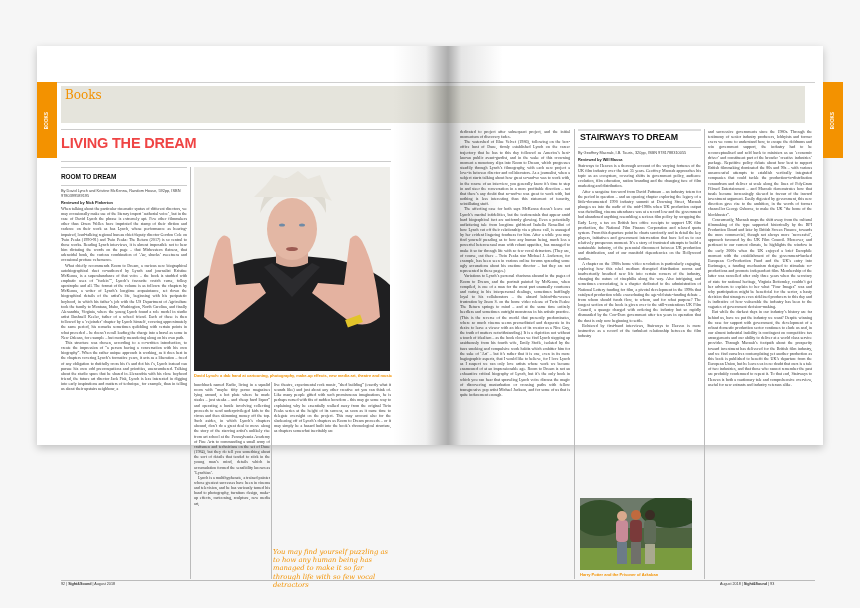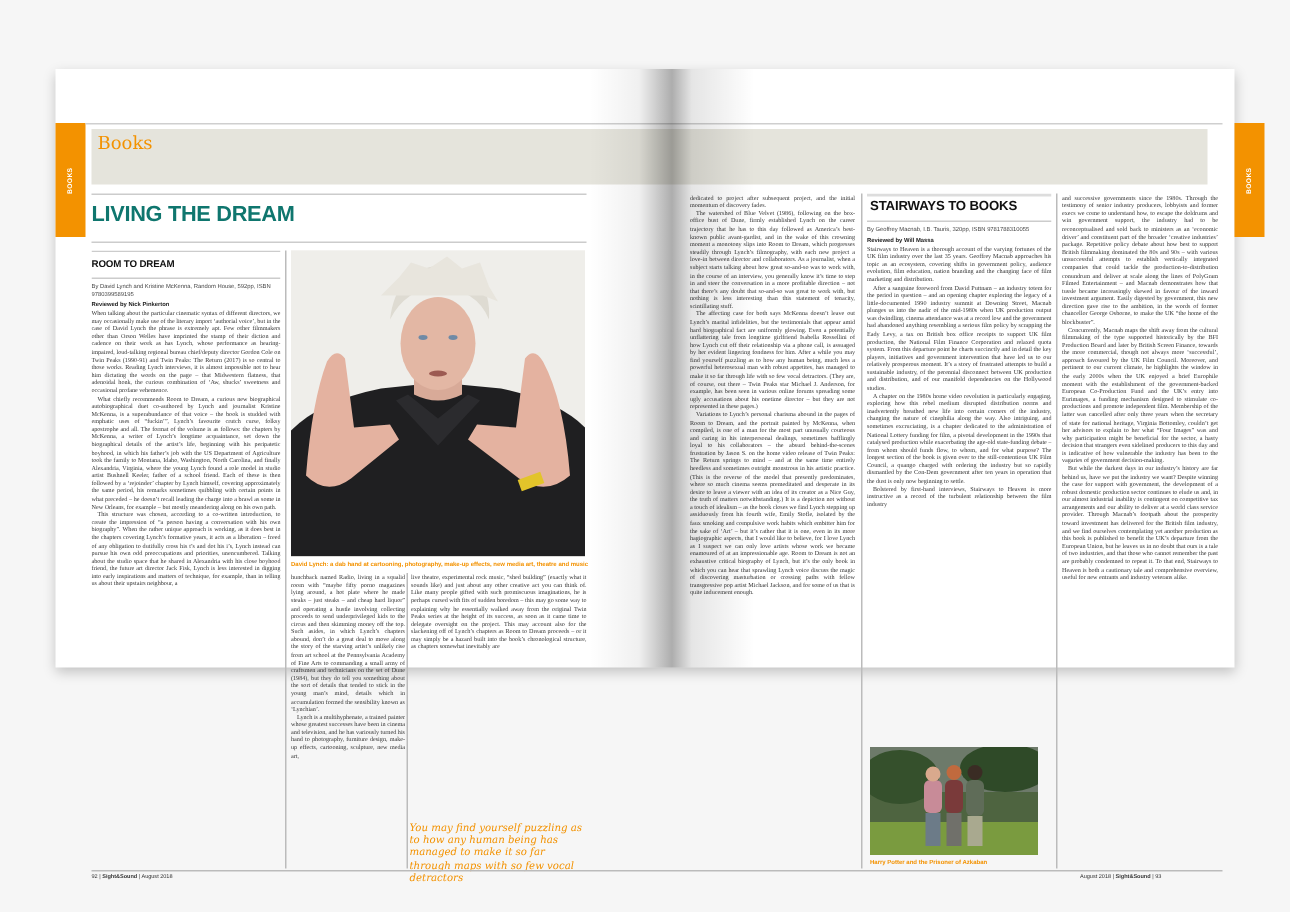--- a/index.html
+++ b/index.html
@@ -45,21 +45,21 @@
     font-family: "DejaVu Serif", serif; font-size: 12px; color: #f39200;
   }
 
   .headline-box {
     position: absolute; left: 24px; top: 83px; width: 330px; height: 33px;
     border-top: 1px solid #ccc; border-bottom: 1px solid #ccc;
   }
   .headline {
     position: absolute; left: 0; top: 5px;
     font-family: "Liberation Sans", sans-serif; font-weight: bold; font-size: 14.5px;
-    color: #0f766e; letter-spacing: -0.2px;
+    color: #ef4444; letter-spacing: -0.2px;
   }
 
   .col { position: absolute; font-size: 4.1px; line-height: 5.15px; color: #333; text-align: justify; overflow: hidden; }
   .col p { margin: 0; text-indent: 4px; }
   .col p.first { text-indent: 0; }
 
   .sub-head {
     font-family: "Liberation Sans", sans-serif; font-weight: bold; font-size: 6.5px; color: #111;
     padding: 6px 0 6px 0; border-top: 1px solid #ccc; border-bottom: 1px solid #ccc; margin-bottom: 2px;
     letter-spacing: -0.1px;
@@ -152,21 +152,21 @@
       <p class="first">hunchback named Radio, living in a squalid room with “maybe fifty porno magazines lying around, a hot plate where he made steaks – just steaks – and cheap hard liquor” and operating a hustle involving collecting proceeds to send underprivileged kids to the circus and then skimming money off the top. Such asides, in which Lynch’s chapters abound, don’t do a great deal to move along the story of the starving artist’s unlikely rise from art school at the Pennsylvania Academy of Fine Arts to commanding a small army of craftsmen and technicians on the set of Dune (1984), but they do tell you something about the sort of details that tended to stick in the young man’s mind, details which in accumulation formed the sensibility known as ‘Lynchian’.</p>
       <p>Lynch is a multihyphenate, a trained painter whose greatest successes have been in cinema and television, and he has variously turned his hand to photography, furniture design, make-up effects, cartooning, sculpture, new media art,</p>
     </div>
 
     <div class="vrule" style="left:234px; top:336px; height:197px;"></div>
 
     <div class="col" style="left:237px; top:336px; width:117px; height:164px;">
       <p class="first">live theatre, experimental rock music, “shed building” (exactly what it sounds like) and just about any other creative act you can think of. Like many people gifted with such promiscuous imaginations, he is perhaps cursed with fits of sudden boredom – this may go some way to explaining why he essentially walked away from the original Twin Peaks series at the height of its success, as soon as it came time to delegate oversight on the project. This may account also for the slackening off of Lynch’s chapters as Room to Dream proceeds – or it may simply be a hazard built into the book’s chronological structure, as chapters somewhat inevitably are</p>
     </div>
 
-    <div class="pull-quote">You may find yourself puzzling as to how any human being has managed to make it so far through maps with so few vocal detractors</div>
+    <div class="pull-quote">You may find yourself puzzling as to how any human being has managed to make it so far through life with so few vocal detractors</div>
 
     <div class="bottom-rule"></div>
     <div class="folio" style="left:24px;">
       <span>92</span> | <b>Sight&amp;Sound</b> | <span>August 2018</span>
     </div>
   </div>
 
   <div class="page right">
     <div class="top-rule"></div>
     <div class="section-band"></div>
@@ -177,21 +177,21 @@
     <div class="col" style="left:30px; top:83px; width:110px; height:450px;">
       <p class="first">dedicated to project after subsequent project, and the initial momentum of discovery fades.</p>
       <p>The watershed of Blue Velvet (1986), following on the box-office bust of Dune, firmly established Lynch on the career trajectory that he has to this day followed as America’s best-known public avant-gardist, and in the wake of this crowning moment a monotony slips into Room to Dream, which progresses steadily through Lynch’s filmography, with each new project a love-in between director and collaborators. As a journalist, when a subject starts talking about how great so-and-so was to work with, in the course of an interview, you generally know it’s time to step in and steer the conversation in a more profitable direction – not that there’s any doubt that so-and-so was great to work with, but nothing is less interesting than this statement of tenacity, scintillating stuff.</p>
       <p>The affecting case for both says McKenna doesn’t leave out Lynch’s marital infidelities, but the testimonials that appear amid hard biographical fact are uniformly glowing. Even a potentially unflattering tale from longtime girlfriend Isabella Rossellini of how Lynch cut off their relationship via a phone call, is assuaged by her evident lingering fondness for him. After a while you may find yourself puzzling as to how any human being, much less a powerful heterosexual man with robust appetites, has managed to make it so far through life with so few vocal detractors. (They are, of course, out there – Twin Peaks star Michael J. Anderson, for example, has been seen in various online forums spreading some ugly accusations about his onetime director – but they are not represented in these pages.)</p>
       <p>Variations to Lynch’s personal charisma abound in the pages of Room to Dream, and the portrait painted by McKenna, when compiled, is one of a man for the most part unusually courteous and caring in his interpersonal dealings, sometimes bafflingly loyal to his collaborators – the absurd behind-the-scenes frustration by Jason S. on the home video release of Twin Peaks: The Return springs to mind – and at the same time entirely heedless and sometimes outright monstrous in his artistic practice. (This is the reverse of the model that presently predominates, where so much cinema seems premeditated and desperate in its desire to leave a viewer with an idea of its creator as a Nice Guy, the truth of matters notwithstanding.) It is a depiction not without a touch of idealism – as the book closes we find Lynch stepping up assiduously from his fourth wife, Emily Stofle, isolated by the faux smoking and compulsive work habits which embitter him for the sake of ‘Art’ – but it’s rather that it is one, even in its more hagiographic aspects, that I would like to believe, for I love Lynch as I suspect we can only love artists whose work we became enamoured of at an impressionable age. Room to Dream is not an exhaustive critical biography of Lynch, but it’s the only book in which you can hear that sprawling Lynch voice discuss the magic of discovering masturbation or crossing paths with fellow transgressive pop artist Michael Jackson, and for some of us that is quite inducement enough.</p>
     </div>
 
     <div class="vrule" style="left:144px; top:83px; height:450px;"></div>
 
     <div class="col" style="left:148px; top:83px; width:123px; height:366px;">
-      <div class="sub-head large">STAIRWAYS TO BOOKS</div>
+      <div class="sub-head large">STAIRWAYS TO DREAM</div>
       <div class="byline">By Geoffrey Macnab, I.B. Tauris, 320pp, ISBN 9781788310055</div>
       <div class="reviewer">Reviewed by Will Massa</div>
       <p class="first">Stairways to Heaven is a thorough account of the varying fortunes of the UK film industry over the last 35 years. Geoffrey Macnab approaches his topic as an ecosystem, covering shifts in government policy, audience evolution, film education, nation branding and the changing face of film marketing and distribution.</p>
       <p>After a sanguine foreword from David Puttnam – an industry totem for the period in question – and an opening chapter exploring the legacy of a little-documented 1990 industry summit at Downing Street, Macnab plunges us into the nadir of the mid-1980s when UK production output was dwindling, cinema attendance was at a record low and the government had abandoned anything resembling a serious film policy by scrapping the Eady Levy, a tax on British box office receipts to support UK film production, the National Film Finance Corporation and relaxed quota system. From this departure point he charts succinctly and in detail the key players, initiatives and government intervention that have led us to our relatively prosperous moment. It’s a story of frustrated attempts to build a sustainable industry, of the perennial disconnect between UK production and distribution, and of our manifold dependencies on the Hollywood studios.</p>
       <p>A chapter on the 1980s home video revolution is particularly engaging, exploring how this rebel medium disrupted distribution norms and inadvertently breathed new life into certain corners of the industry, changing the nature of cinephilia along the way. Also intriguing, and sometimes excruciating, is a chapter dedicated to the administration of National Lottery funding for film, a pivotal development in the 1990s that catalysed production while exacerbating the age-old state-funding debate – from whom should funds flow, to whom, and for what purpose? The longest section of the book is given over to the still-contentious UK Film Council, a quango charged with ordering the industry but so rapidly dismantled by the Con-Dem government after ten years in operation that the dust is only now beginning to settle.</p>
       <p>Bolstered by first-hand interviews, Stairways to Heaven is more instructive as a record of the turbulent relationship between the film industry</p>
     </div>
 
     <div class="photo-potter" style="left:150px; top:452px; width:112px; height:72px;">
       <svg width="112" height="72" viewBox="0 0 112 72">

